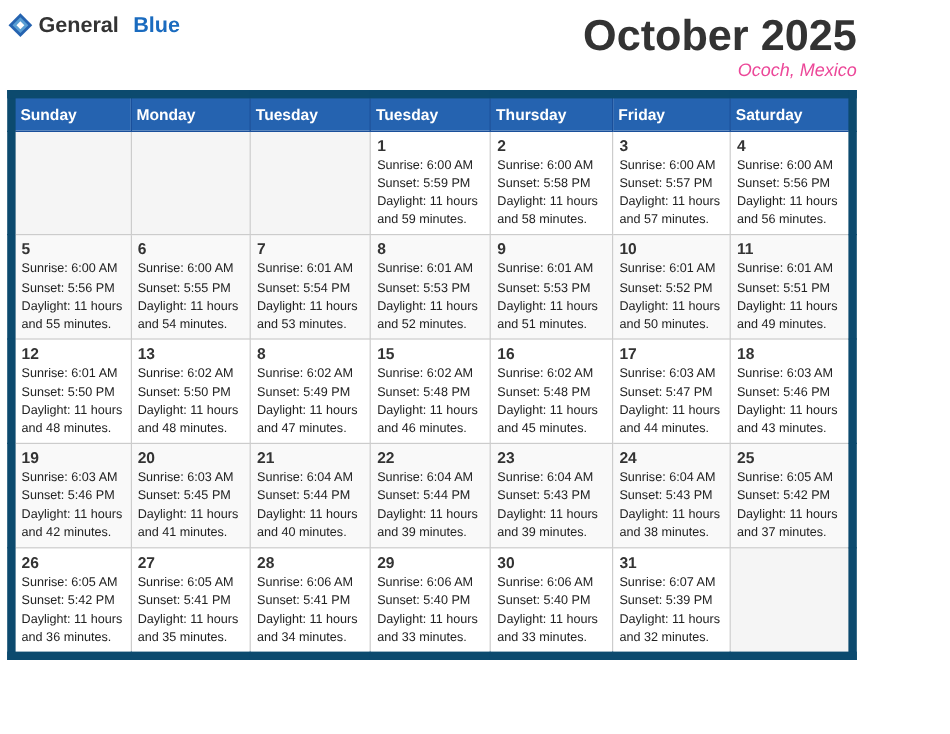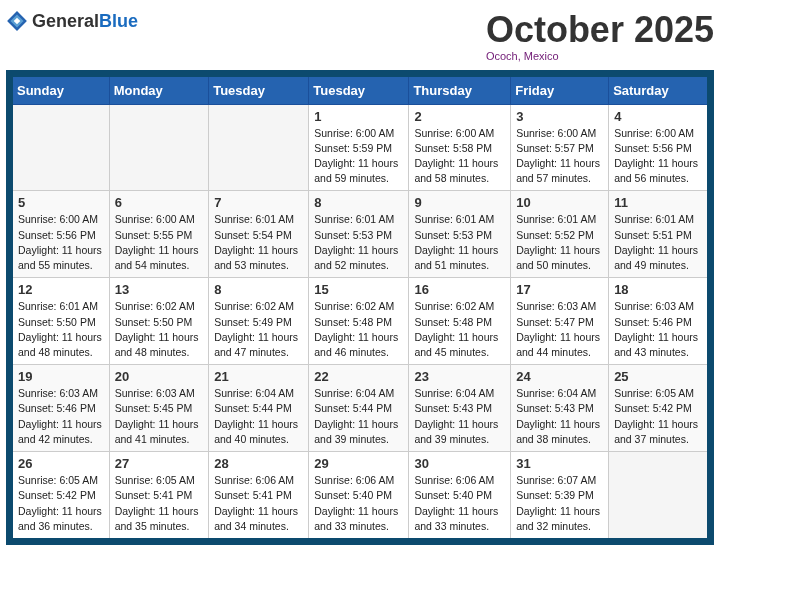--- a/index.html
+++ b/index.html
@@ -28,37 +28,39 @@
       font-size: 18px;
       font-weight: bold;
       color: #333;
       line-height: 1;
     }
     .logo-text-blue {
       font-size: 18px;
       font-weight: bold;
       color: #1a6bbf;
       line-height: 1;
+      margin-left: 12px;
     }
     .logo-icon {
       width: 22px;
       height: 22px;
     }
     .title-block {
-      text-align: left;
+      text-align: right;
     }
     .month-title {
       font-size: 36px;
       font-weight: bold;
       color: #333;
       line-height: 1.1;
     }
     .subtitle {
-      font-size: 11px;
-      color: #701a75;
+      font-size: 15px;
+      color: #ec4899;
+      font-style: italic;
     }
     .calendar {
       width: 100%;
       border-collapse: collapse;
       border: 7px solid #0c4a6e;
     }
     .calendar th {
       background-color: #2563b0;
       color: #fff;
       font-size: 13px;

